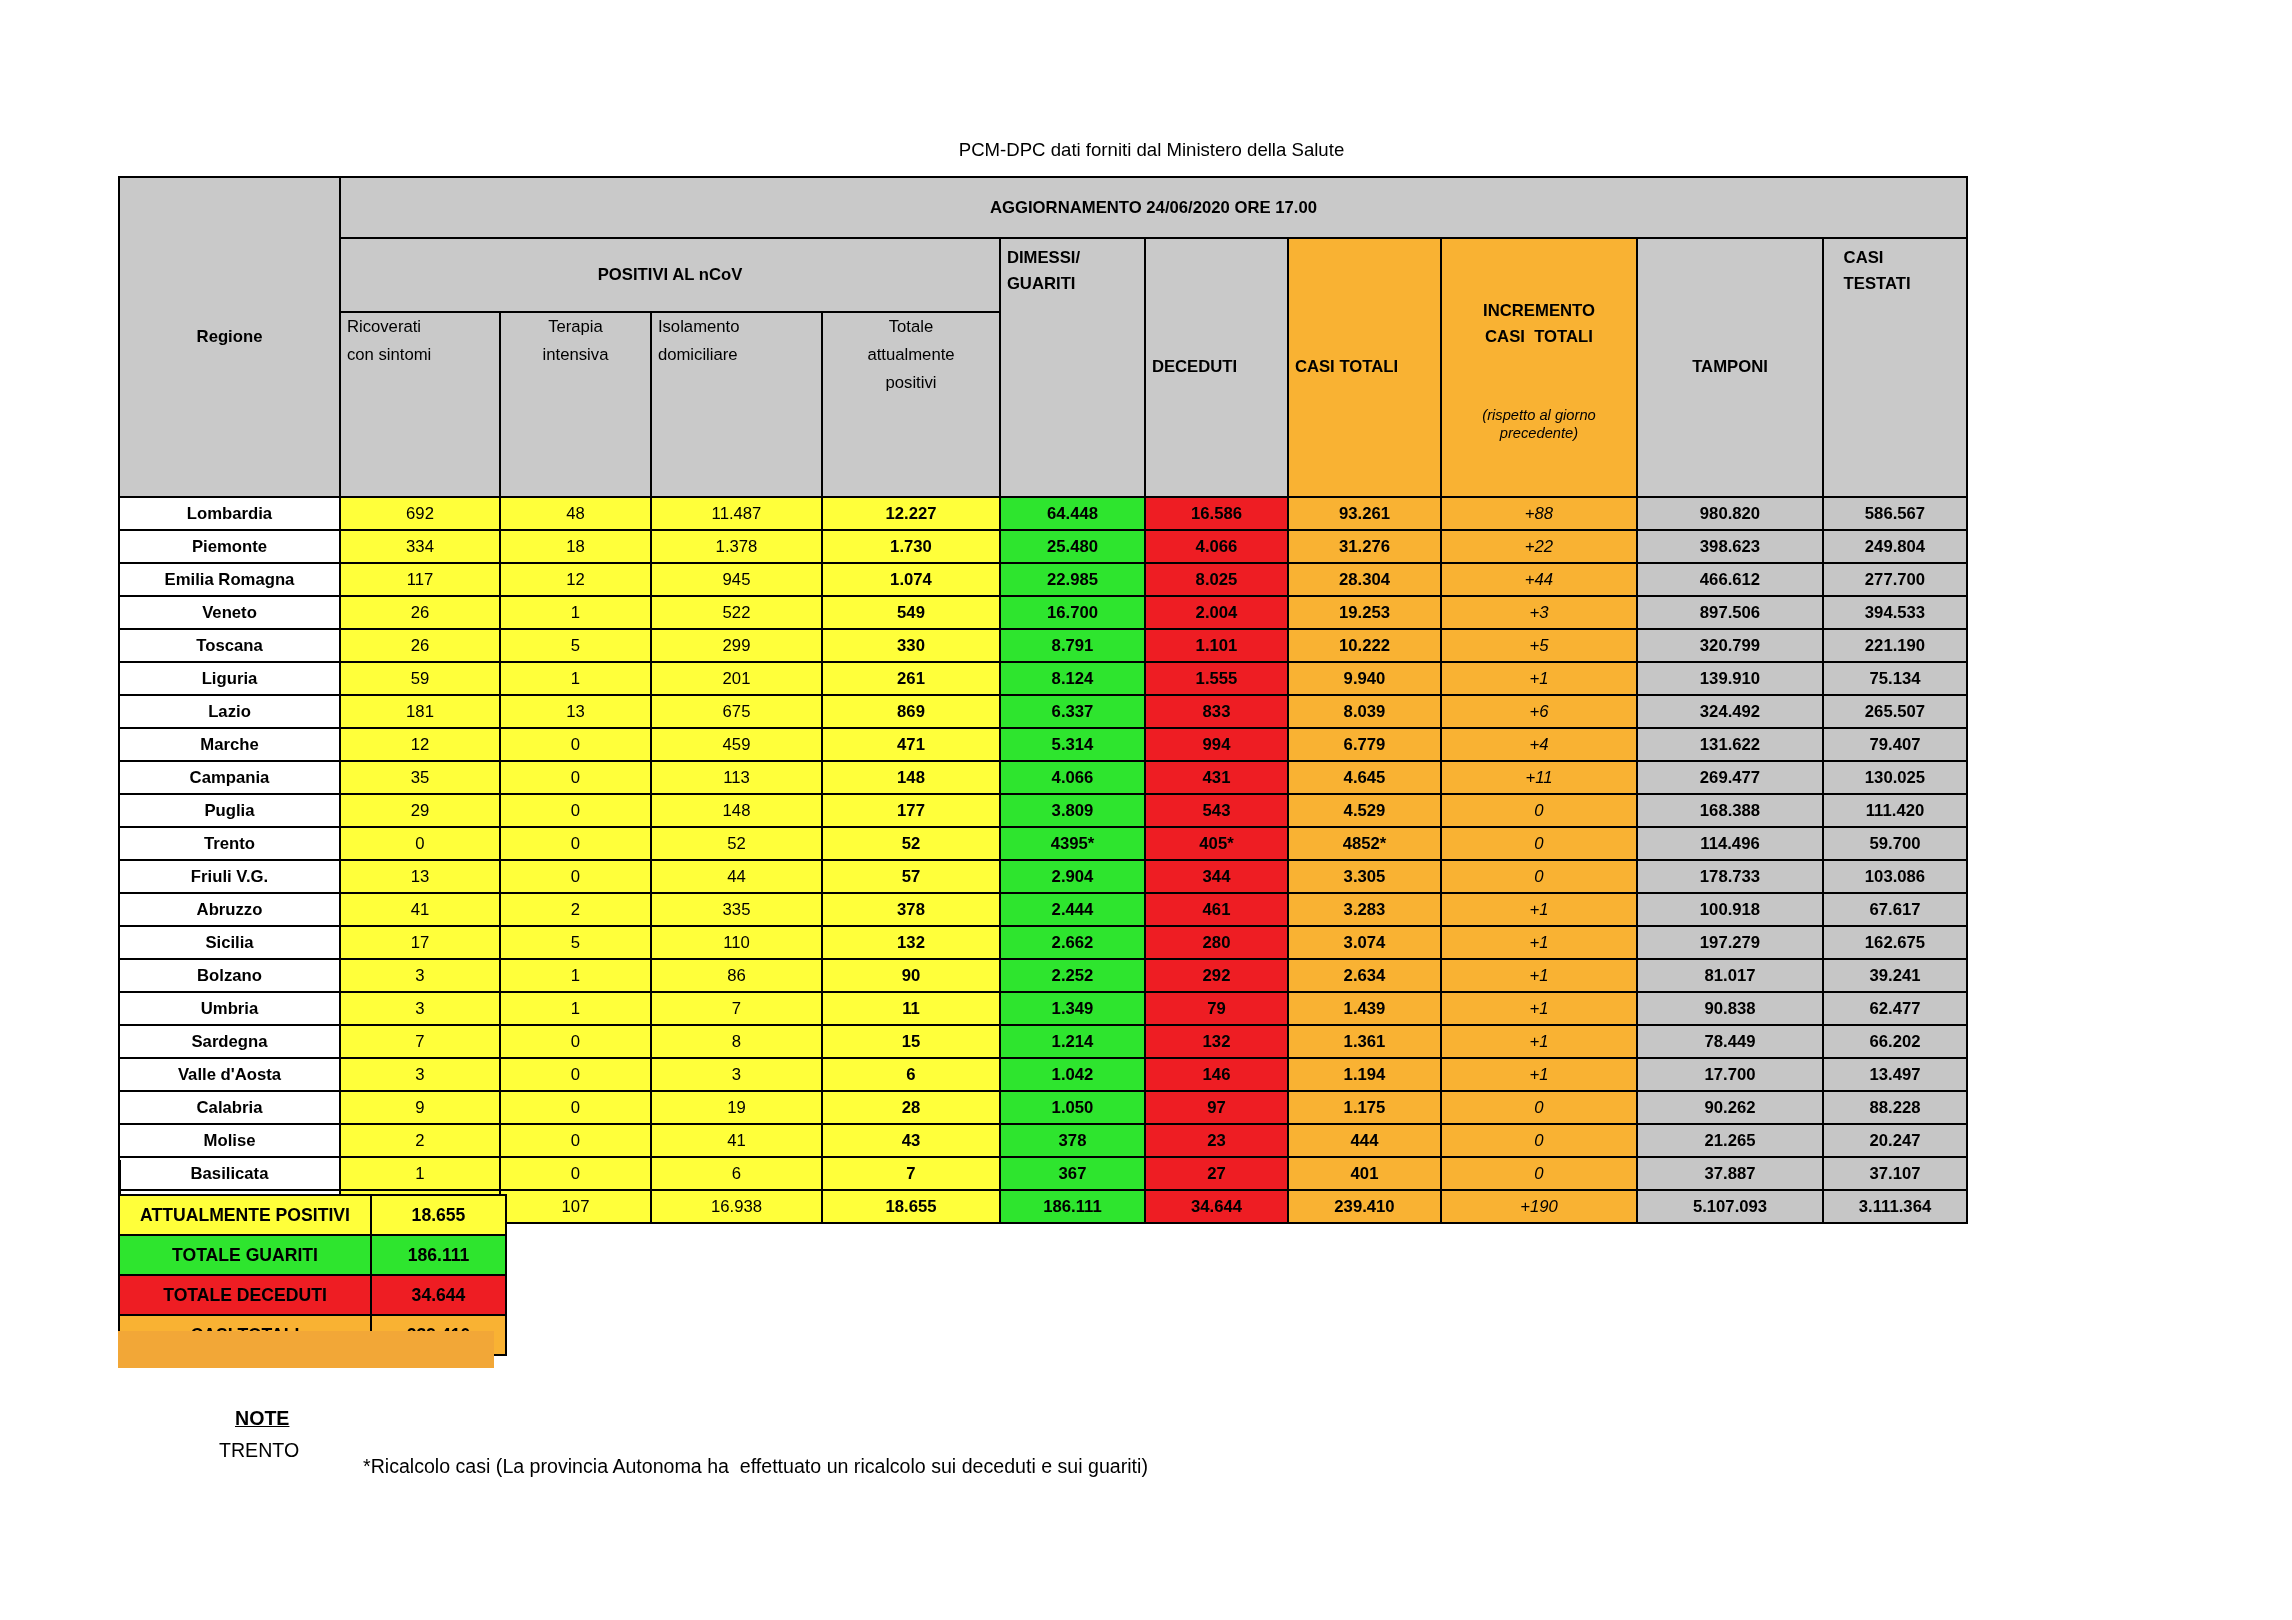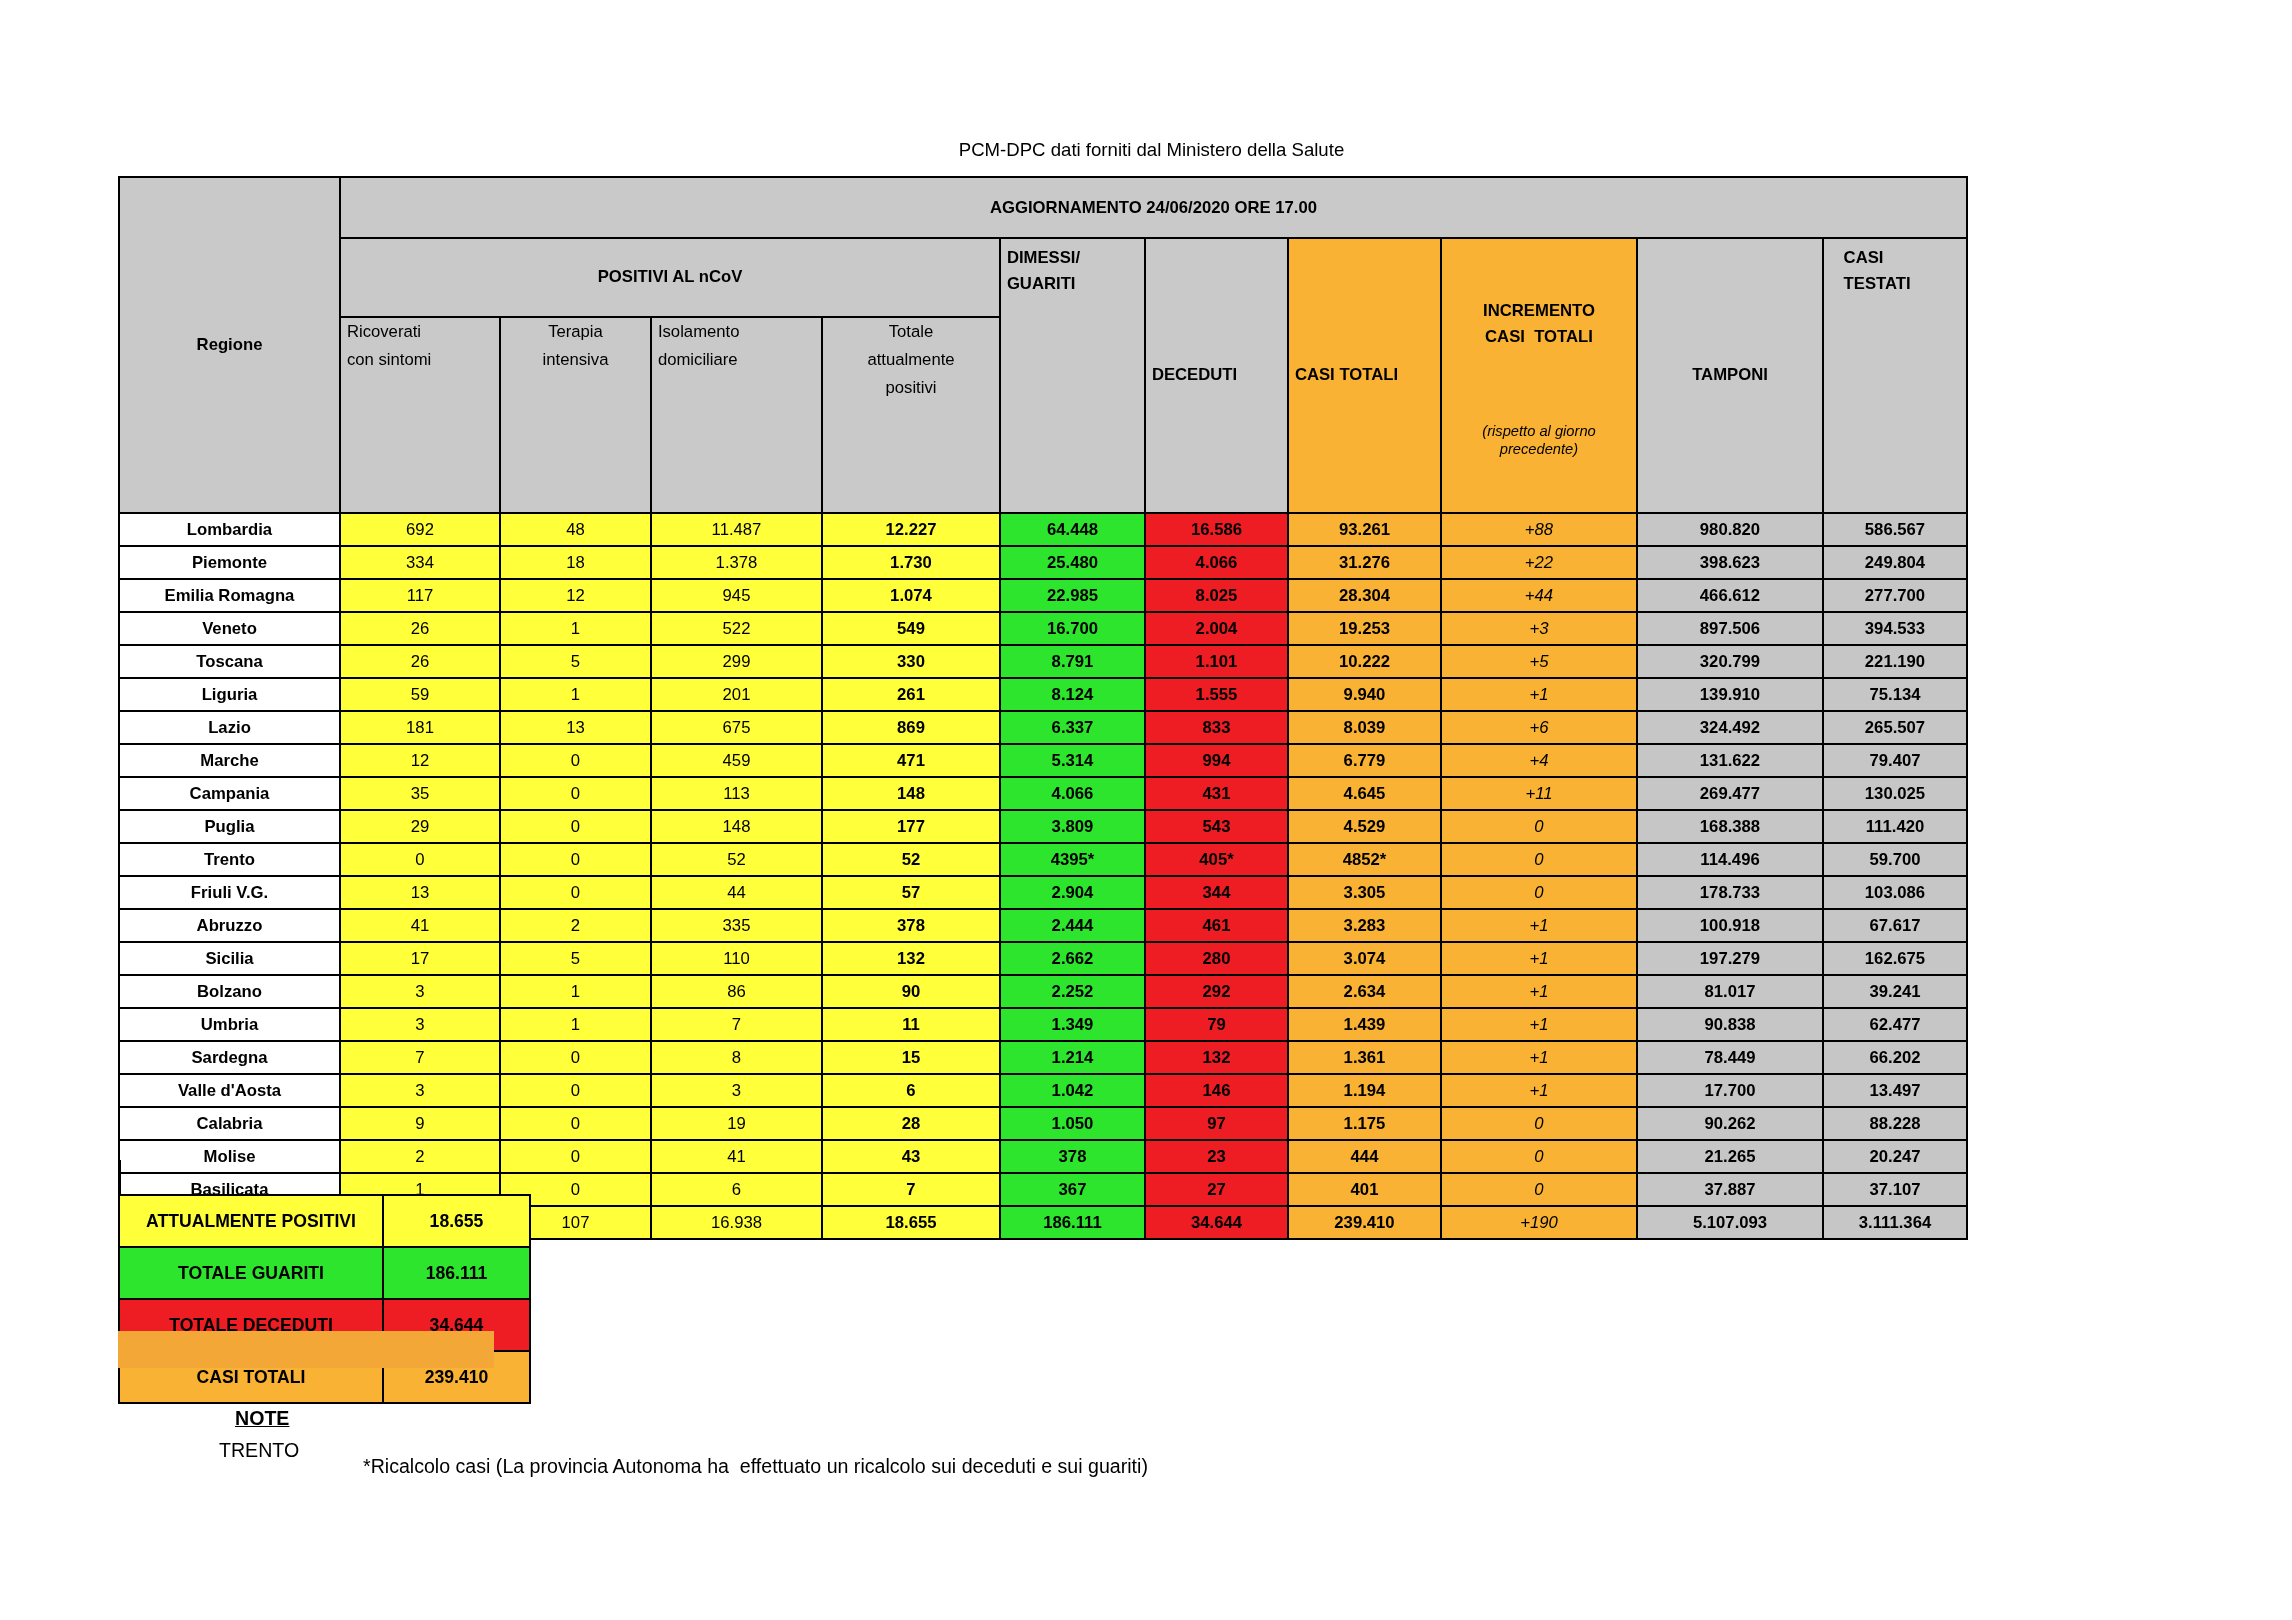--- a/index.html
+++ b/index.html
@@ -38,40 +38,40 @@
   .h-col{font-weight:bold;white-space:pre-wrap;line-height:26.5px;}
   .bg-gray{background:var(--grayHeader);}
   .bg-orange{background:var(--orange);}
   .al{text-align:left;padding-left:5.9px !important;}
   .ac{text-align:center;}
   .vtop{vertical-align:top;padding-top:5.9px !important;}
   .vmid{vertical-align:middle;}
   .pad-l{padding-left:19.6px !important;}
   .inc-note{
     font-weight:normal;font-style:italic;font-size:14.7px;line-height:18.6px;
-    white-space:pre-wrap;margin-top:18px;
+    white-space:pre-wrap;margin-top:2px;
   }
   table.main tbody td{height:31px;text-align:center;vertical-align:middle;}
   .c-region{background:#ffffff;font-weight:bold;font-size:17.6px;}
   .c-y{background:var(--yellow);font-weight:normal;}
   .c-yb{background:var(--yellow);font-weight:bold;margin-top:37px;}
   .c-g{background:var(--green);font-weight:bold;}
   .c-r{background:var(--red);font-weight:bold;}
   .c-o{background:var(--orange);font-weight:bold;}
   .c-oi{background:var(--orange);font-weight:normal;font-style:italic;}
   .c-gr{background:var(--grayCell);font-weight:bold;}
   .left-stub{
     position:absolute;left:118px;top:1160px;width:2.9px;height:34px;background:#000;
   }
   table.summary{
     position:absolute;left:118px;top:1194px;
     border-collapse:collapse;table-layout:fixed;
   }
   table.summary td{
-    border:2.9px solid #000;height:30px;padding:10px;
+    border:2.9px solid #000;height:30px;padding:4px;
     font-size:17.6px;font-weight:bold;text-align:center;vertical-align:middle;
   }
   td.s-label{width:242px;}
   td.s-value{width:125px;}
   .summary-strip{
     position:absolute;left:118px;top:1331px;width:376px;height:37px;
     background:var(--stripOrange);
   }
   .note-heading{
     position:absolute;left:235px;top:1407px;

